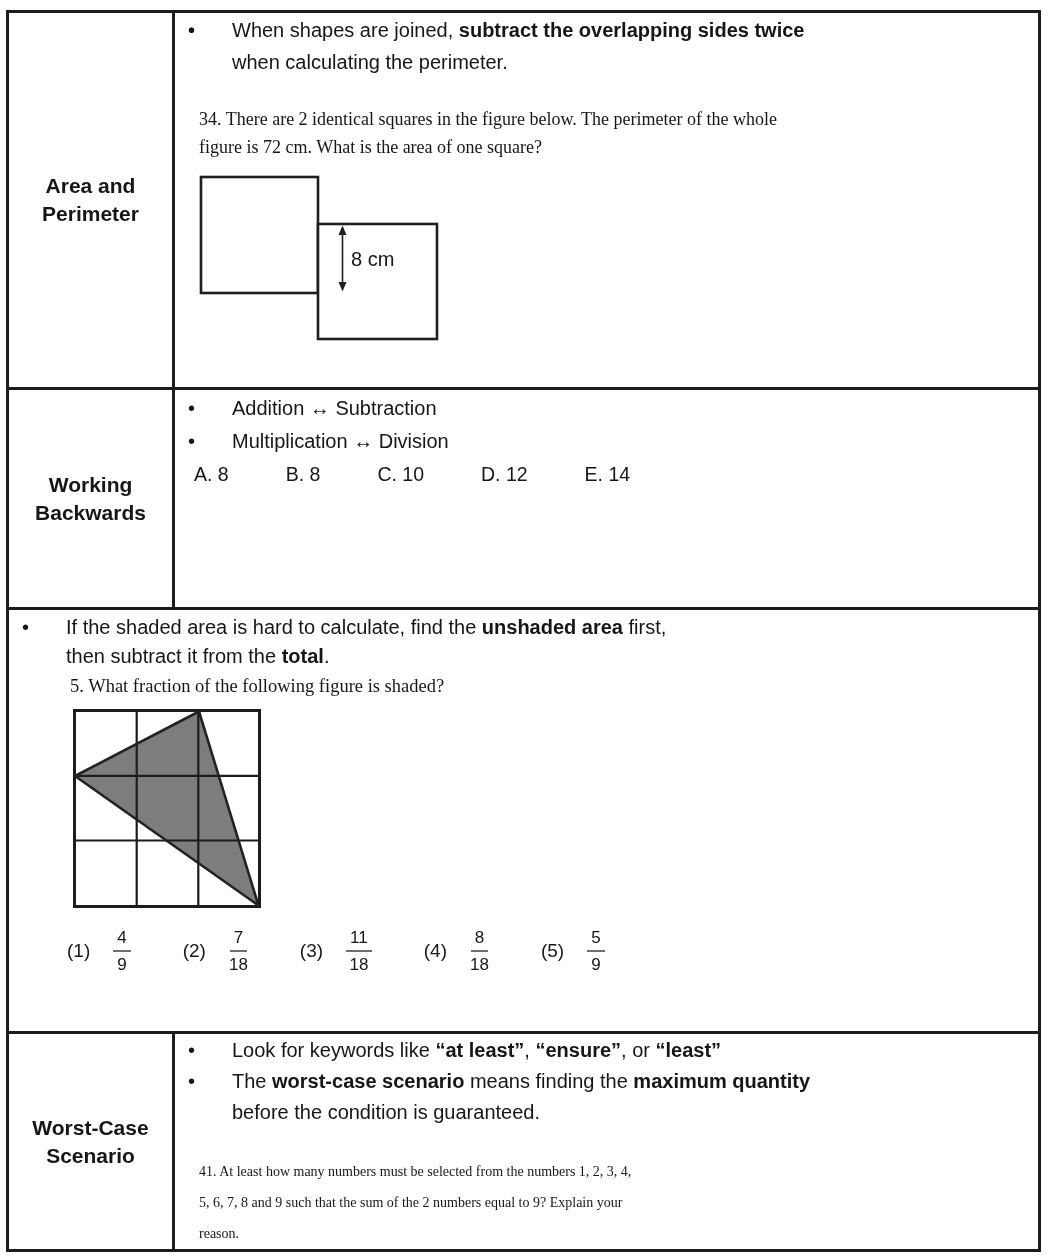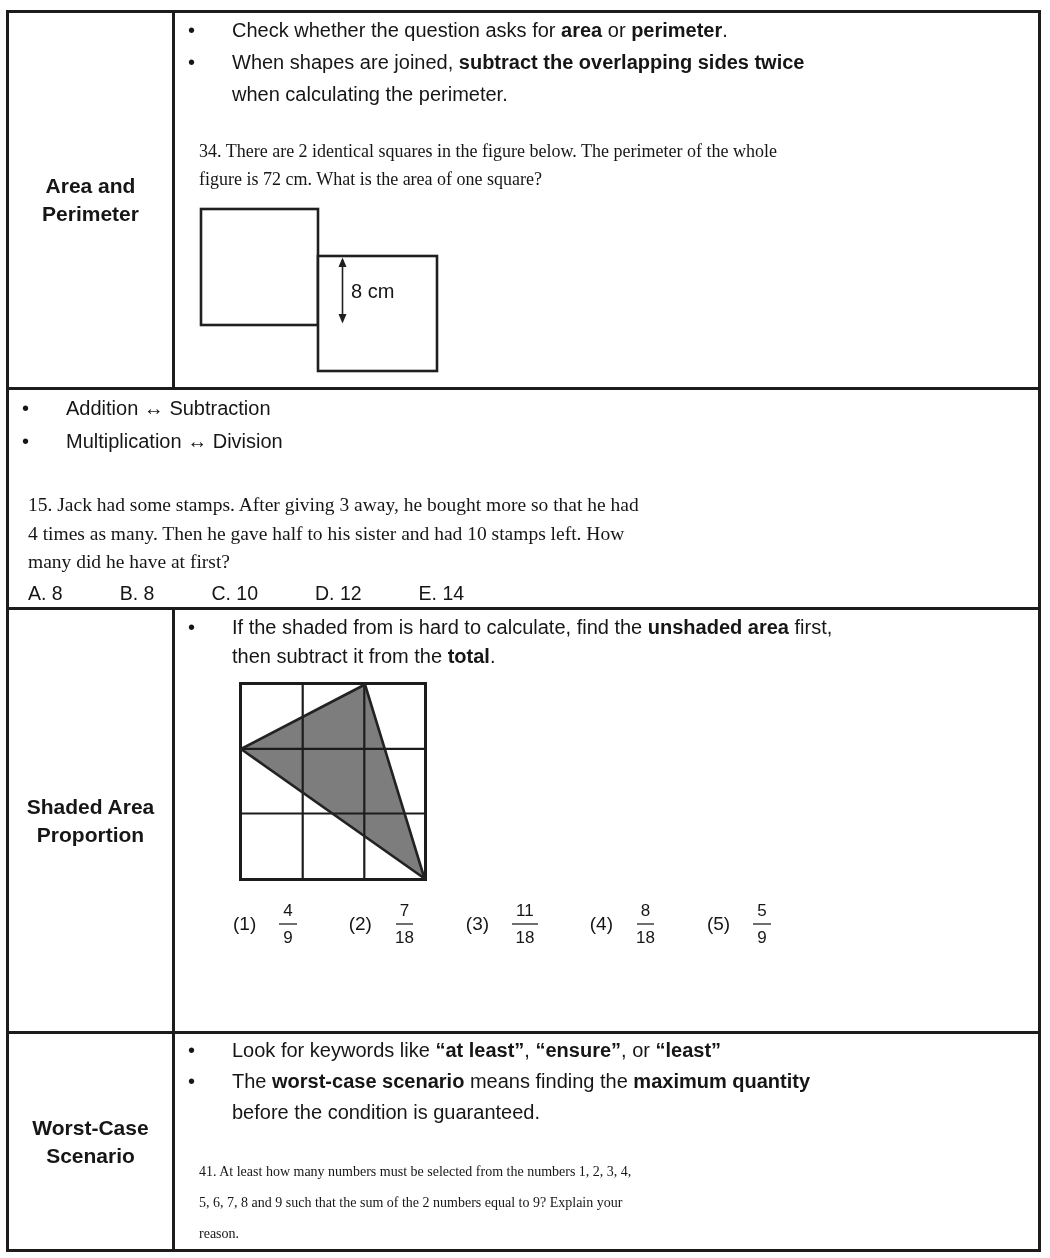--- a/index.html
+++ b/index.html
@@ -68,65 +68,63 @@
 
 <div class="page">
   <div class="strategy-table">
 
     <div class="t-row row-1">
       <div class="cell-strategy">
         <div class="hdr">Area and Perimeter</div>
       </div>
       <div class="cell-content">
         <div class="bullets">
-            <div class="bullet"><span class="marker">•</span><span class="bullet-text"><span>Check whether the question asks for </span><span class="b">area</span><span> or </span><span class="b">perimeter</span><span>.</span></span></div>
+            <div class="bullet"><span class="marker">•</span></div>
             <div class="bullet"><span class="marker">•</span><span class="bullet-text"><span>When shapes are joined, </span><span class="b">subtract the overlapping sides twice</span><span>
 when calculating the perimeter.</span></span></div>
           </div>
         <div class="question q-34">34. There are 2 identical squares in the figure below. The perimeter of the whole
 figure is 72 cm. What is the area of one square?</div>
         <svg class="fig-squares" width="244" height="170" viewBox="0 0 244 170">
           <rect x="2" y="3" width="117" height="116" fill="#ffffff" stroke="#1f1f1f" stroke-width="2.6"></rect>
           <rect x="119" y="50" width="119" height="115" fill="#ffffff" stroke="#1f1f1f" stroke-width="2.6"></rect>
           <line x1="143.5" y1="54" x2="143.5" y2="114" stroke="#1f1f1f" stroke-width="1.6"></line>
           <polygon points="143.5,51.5 139.5,61 147.5,61" fill="#1f1f1f"></polygon>
           <polygon points="143.5,117.5 139.5,108 147.5,108" fill="#1f1f1f"></polygon>
           <text class="fig-label" x="152" y="92">8 cm</text>
         </svg>
       </div>
     </div>
 
     <div class="t-row row-2">
+      <div class="cell-strategy">
+        <div class="hdr">Working Backwards</div>
+      </div>
       <div class="cell-content">
         <div class="bullets">
             <div class="bullet"><span class="marker">•</span><span class="bullet-text"><span>Addition ↔ Subtraction</span></span></div>
             <div class="bullet"><span class="marker">•</span><span class="bullet-text"><span>Multiplication ↔ Division</span></span></div>
           </div>
-        <div class="question q-15">15. Jack had some stamps. After giving 3 away, he bought more so that he had
-4 times as many. Then he gave half to his sister and had 10 stamps left. How
-many did he have at first?</div>
         <div class="choices">
             <span>A. 8</span>
             <span>B. 8</span>
             <span>C. 10</span>
             <span>D. 12</span>
             <span>E. 14</span>
           </div>
       </div>
     </div>
 
     <div class="t-row row-3">
-      <div class="cell-strategy">
-        <div class="hdr">Shaded Area Proportion</div>
-      </div>
       <div class="cell-content">
         <div class="bullets">
-            <div class="bullet"><span class="marker">•</span><span class="bullet-text"><span>If the shaded from is hard to calculate, find the </span><span class="b">unshaded area</span><span> first,
+            <div class="bullet"><span class="marker">•</span><span class="bullet-text"><span>If the shaded area is hard to calculate, find the </span><span class="b">unshaded area</span><span> first,
 then subtract it from the </span><span class="b">total</span><span>.</span></span></div>
           </div>
+        <div class="question q-5">5. What fraction of the following figure is shaded?</div>
         <svg class="fig-grid" width="188" height="199" viewBox="0 0 188 199">
           <polygon points="2,67 126,2.5 185.5,196.5" fill="#7d7d7d"></polygon>
           <line x1="63.7" y1="2" x2="63.7" y2="197" stroke="#1c1c1c" stroke-width="2.2"></line>
           <line x1="125.3" y1="2" x2="125.3" y2="197" stroke="#1c1c1c" stroke-width="2.2"></line>
           <line x1="2" y1="66.8" x2="186" y2="66.8" stroke="#1c1c1c" stroke-width="2.2"></line>
           <line x1="2" y1="131.5" x2="186" y2="131.5" stroke="#1c1c1c" stroke-width="2.2"></line>
           <rect x="1.5" y="1.5" width="185" height="196" fill="none" stroke="#1c1c1c" stroke-width="3"></rect>
           <polygon points="2,67 126,2.5 185.5,196.5" fill="none" stroke="#222222" stroke-width="2.6" stroke-linejoin="round"></polygon>
         </svg>
         <div class="options">

